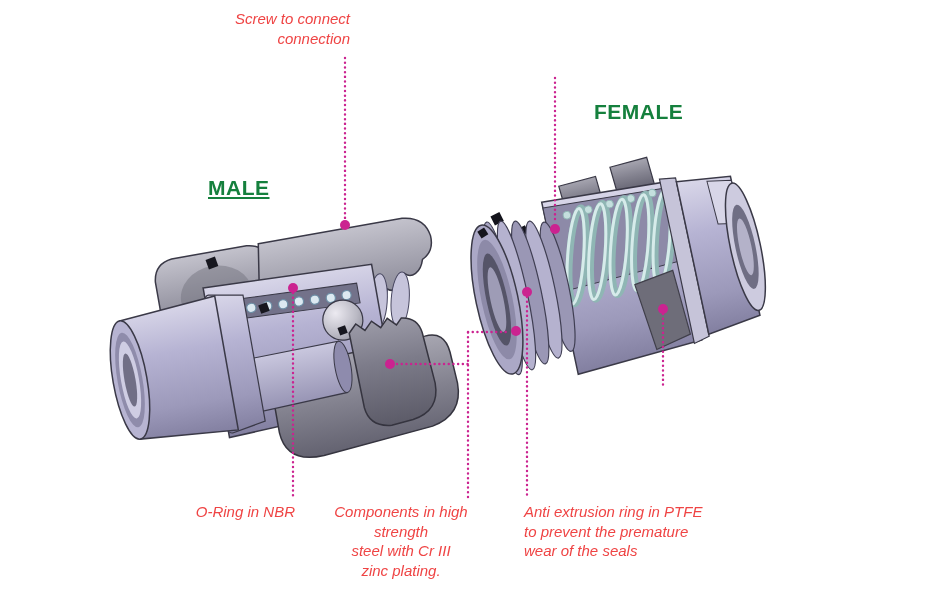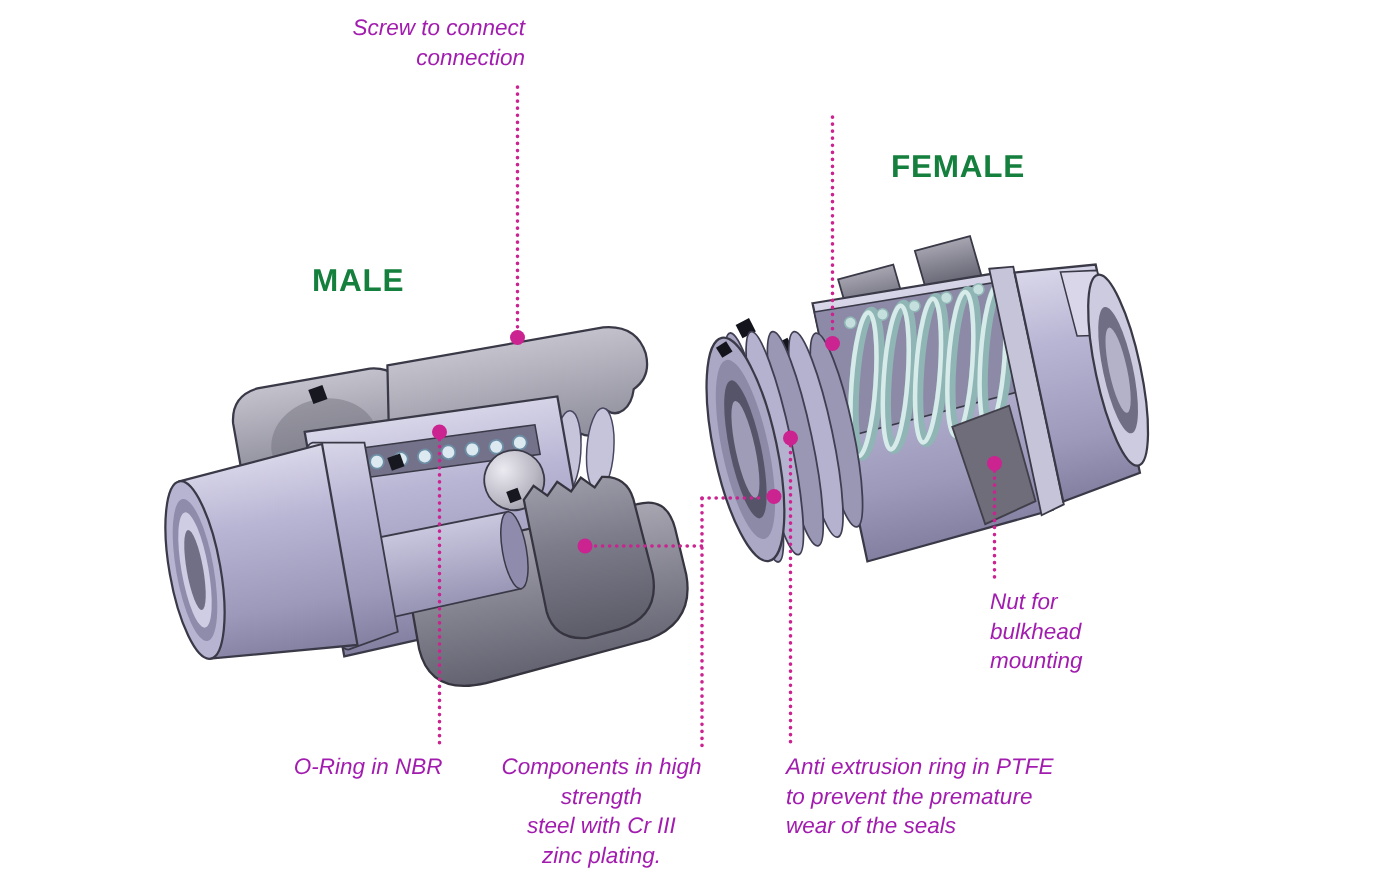--- a/index.html
+++ b/index.html
@@ -3,21 +3,21 @@
 <meta charset="utf-8">
 <style>
   html,body{margin:0;padding:0;background:#ffffff;}
   .stage{
     position:relative;width:928px;height:590px;background:#ffffff;
     font-family:"Liberation Sans","DejaVu Sans",sans-serif;overflow:hidden;
   }
   .diagram-svg{position:absolute;left:0;top:0;}
   .ann{
     position:absolute;font-style:italic;font-size:15px;line-height:1.3;
-    color:#a21caf;white-space:pre-line;
+    color:#ef4444;white-space:pre-line;
   }
   .heading{
     position:absolute;font-weight:bold;font-size:21px;color:#15803d;
     letter-spacing:0.5px;font-style:normal;
   }
   .ta-r{text-align:right;}
   .ta-c{text-align:center;}
 </style>
 </head>
 <body>
@@ -204,30 +204,27 @@
       <circle cx="663" cy="309" r="5"></circle>
     </g>
   </svg>
 
   <div class="ann ta-r" style="top:9px; right:578px;">Screw to connect
 connection</div>
 
 
   <div class="heading" style="top:100px; left:594px;">FEMALE</div>
 
-  <div class="heading" style="top:176px; left:208px;">MALE</div>
+  <div class="heading" style="top:176px; left:208px;text-decoration:underline;">MALE</div>
 
   <div class="ann ta-r" style="top:502px; right:633px;text-align:right;">O-Ring in NBR</div>
 
   <div class="ann" style="top:502px; left:524px;">Anti extrusion ring in PTFE
 to prevent the premature
 wear of the seals</div>
 
   <div class="ann ta-c" style="top:502px; left:321px; width:160px;">Components in high
 strength
 steel with Cr III
 zinc plating.</div>
 
-  <div class="ann" style="top:392px; left:660px;">Nut for
-bulkhead
-mounting</div>
 
 </div>
 
 </body></html>

